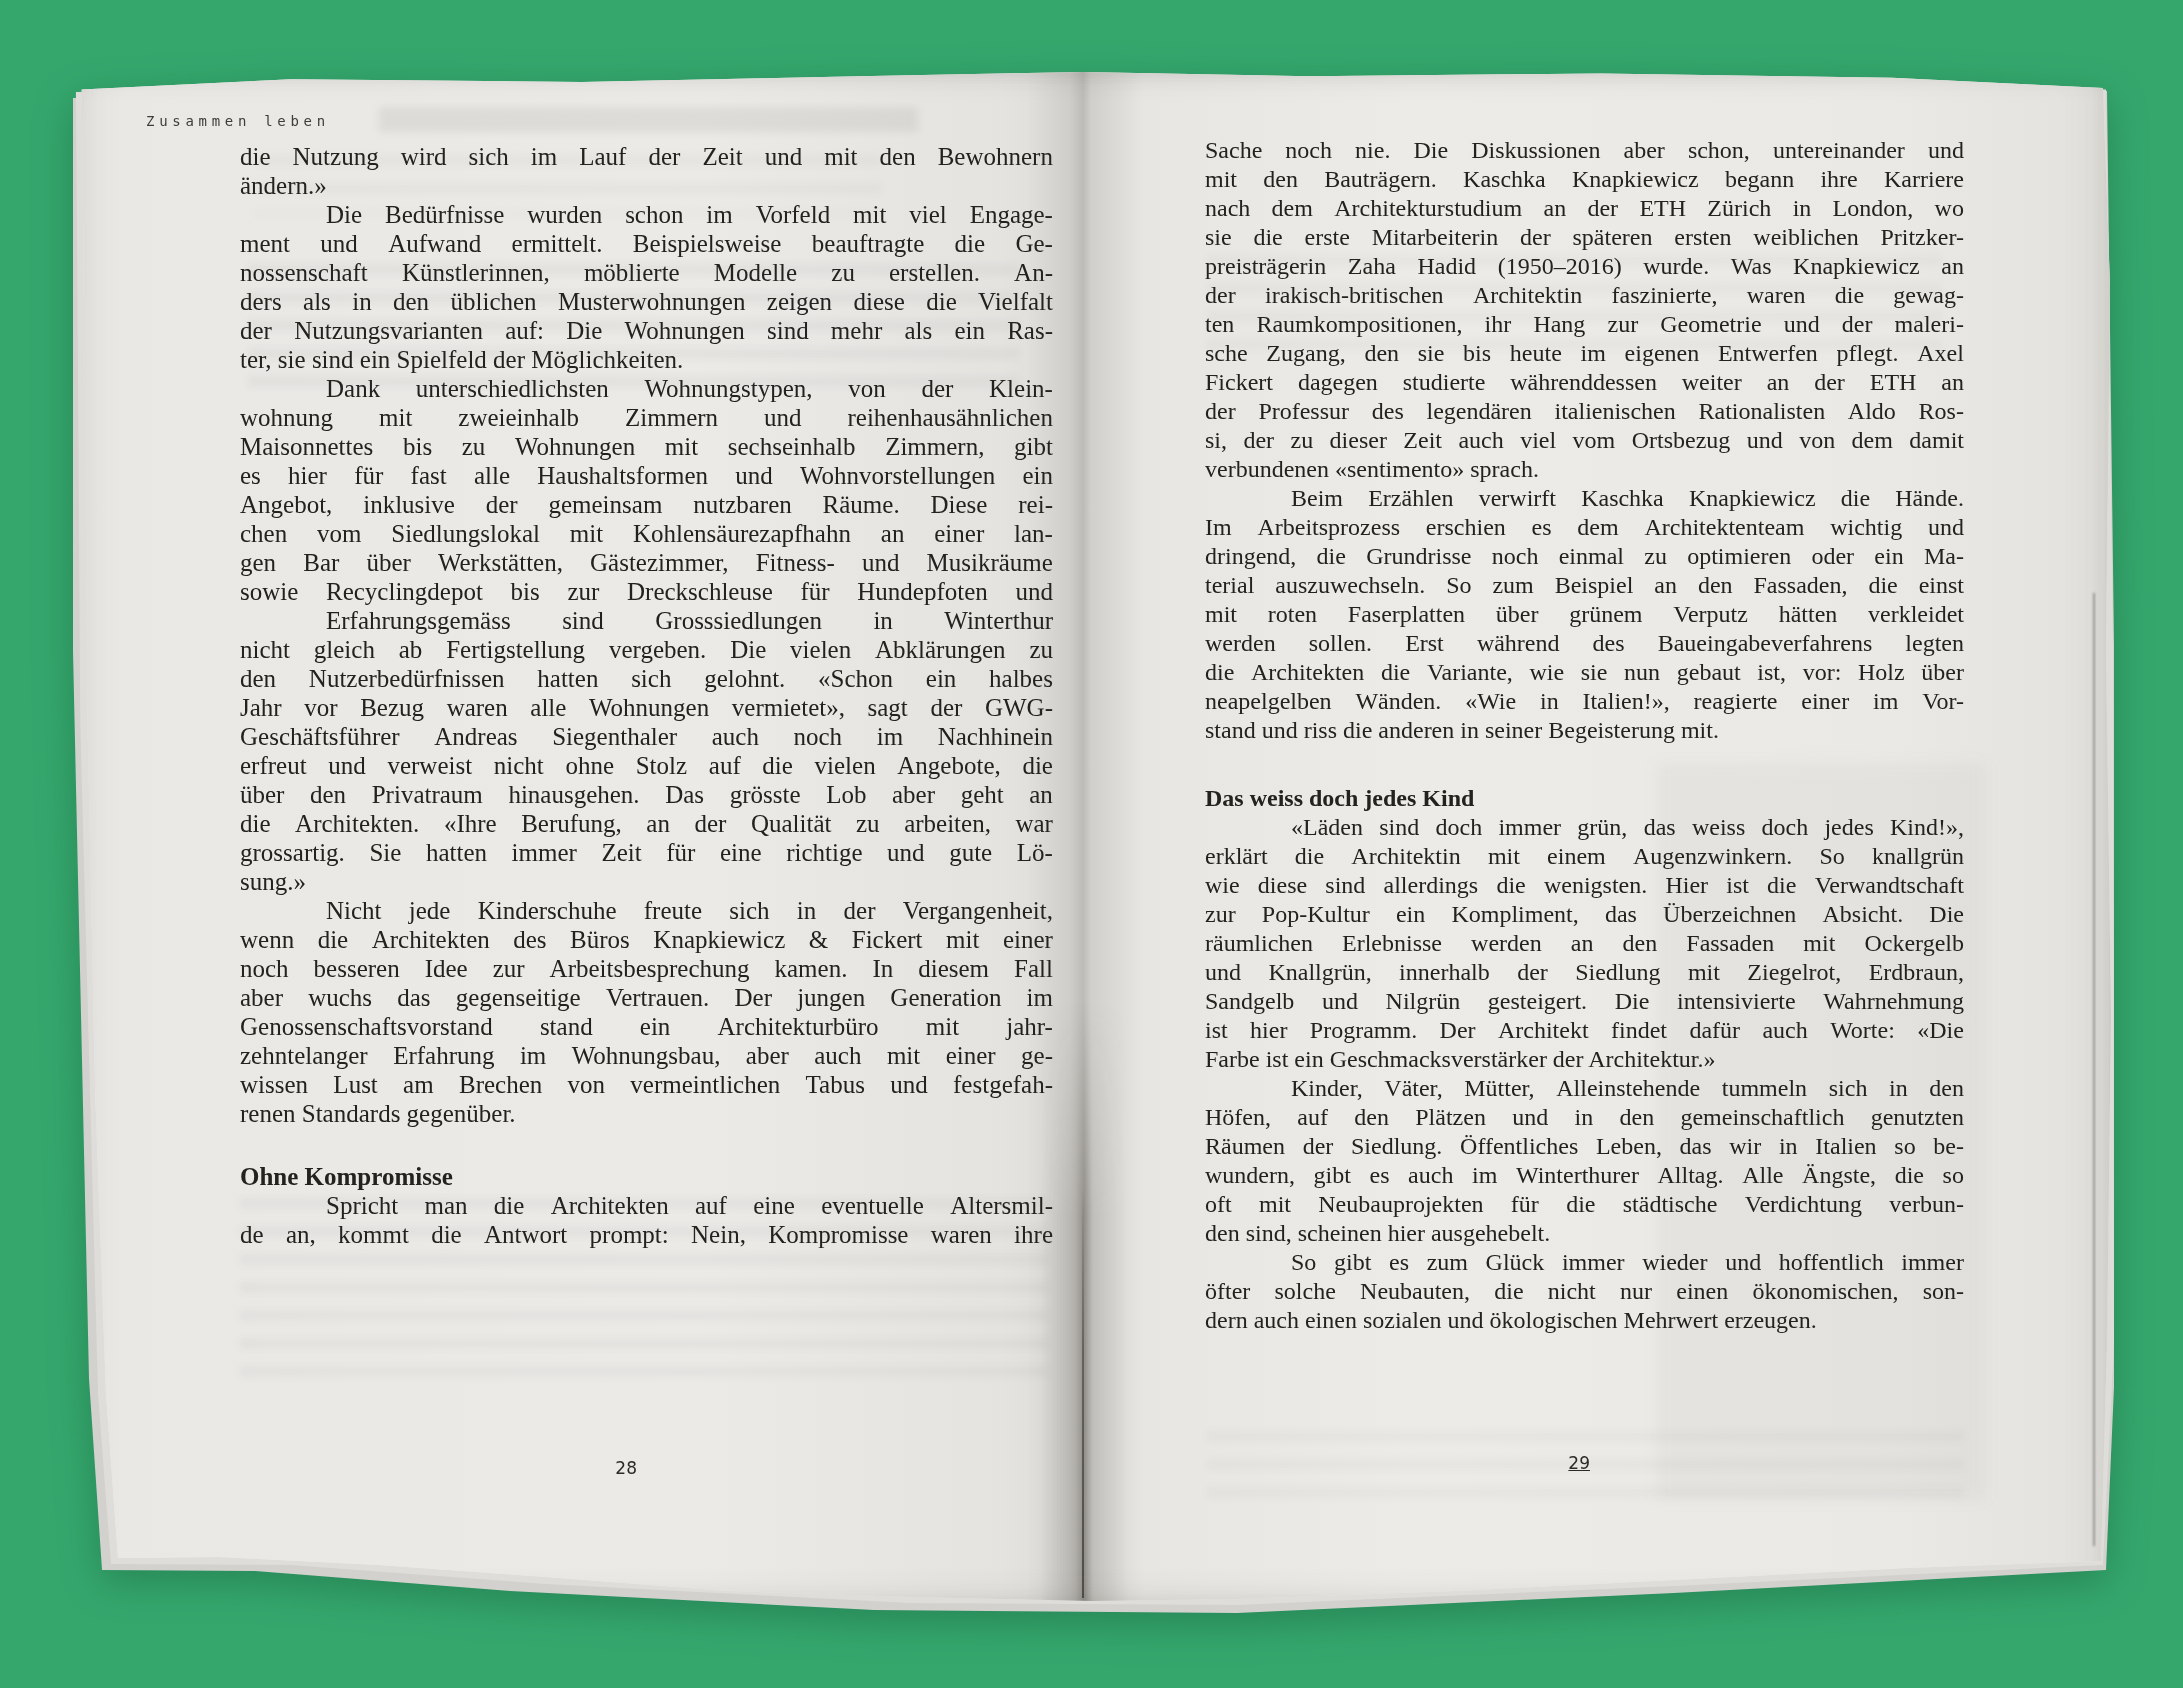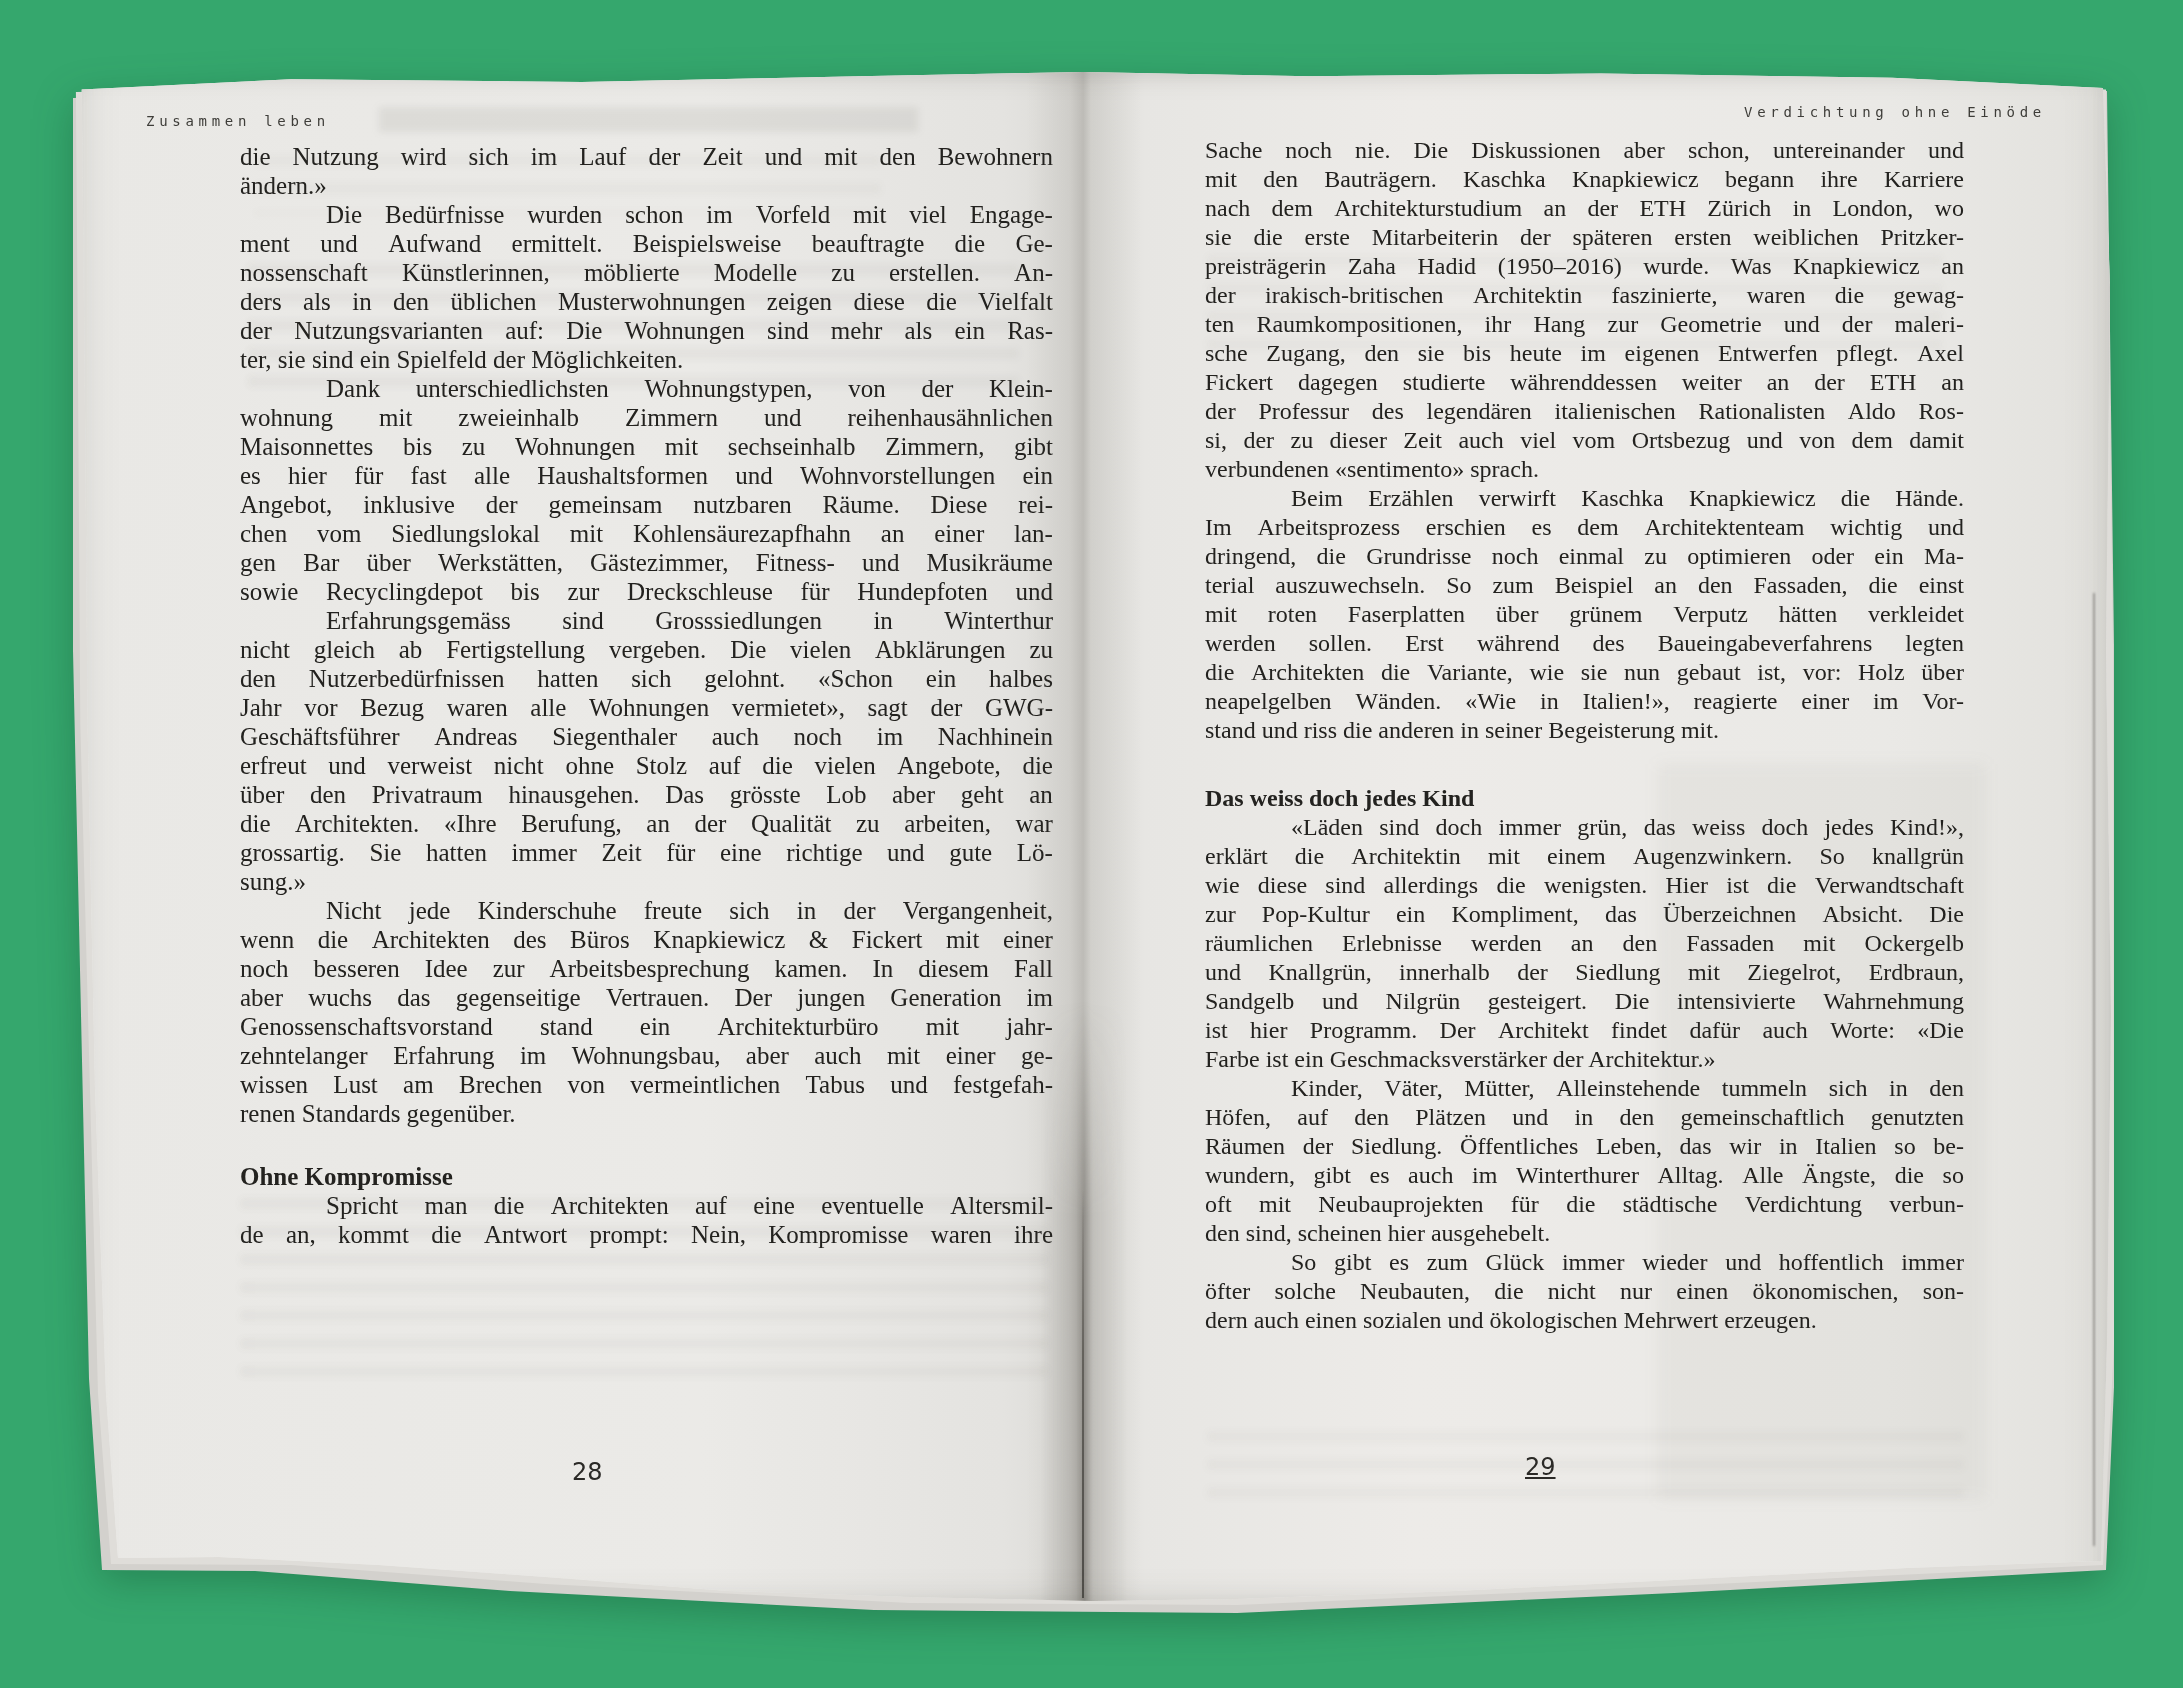--- a/index.html
+++ b/index.html
@@ -45,22 +45,22 @@
     background:linear-gradient(180deg,rgba(60,58,52,0),rgba(60,58,52,.55) 40%,rgba(45,44,40,.68));
     filter:blur(0.5px);pointer-events:none;}
   .edge-right{position:absolute;left:2020px;top:524px;width:2.2px;height:953px;
     background:rgba(50,48,44,.38);filter:blur(0.9px);pointer-events:none;}
 
   .running-head{position:absolute;font-family:"DejaVu Sans Mono",monospace;font-size:14px;
     letter-spacing:4.7px;color:var(--headink,#3e3d39);white-space:nowrap;}
   .page-left .running-head{left:73px;top:44px;}
   .page-right .running-head{left:122px;top:35px;width:841px;text-align:right;}
 
-  .pagenum{position:absolute;font-family:"DejaVu Sans",sans-serif;font-size:24px;color:#2b2a27;
-    width:65px;text-align:left;}
+  .pagenum{position:absolute;font-family:"DejaVu Sans",sans-serif;font-size:17px;color:#2b2a27;
+    width:65px;text-align:right;}
   .page-left .pagenum{left:499px;top:1389px;}
   .page-right .pagenum{left:442px;top:1384px;text-decoration:underline;}
 
   .textflow{position:absolute;color:var(--ink,#23221f);}
   .page-left  .textflow{left:167px;top:73px;width:813px;--pitch:29px;--fs:25px;--gap:34px;}
   .page-right .textflow{left:122px;top:67px;width:759px;--pitch:29px;--fs:24px;--gap:39px;}
 
   .line{display:flex;justify-content:space-between;height:var(--pitch);line-height:var(--pitch);
     font-size:var(--fs);overflow:hidden;}
   .line span{display:inline-block;white-space:pre;}
@@ -444,21 +444,20 @@
               <span>ihre</span>
             </div>
           </div>
         <div class="pagenum">28</div>
       </section>
 
       <section class="page page-right">
         <div class="ghost g5"></div>
         <div class="ghost g6"></div>
         <div class="ghost g7"></div>
-        <div class="running-head">Verdichtung ohne Einöde</div>
         <div class="textflow">
             <div class="line">
               <span>Sache</span>
               <span>noch</span>
               <span>nie.</span>
               <span>Die</span>
               <span>Diskussionen</span>
               <span>aber</span>
               <span>schon,</span>
               <span>untereinander</span>

